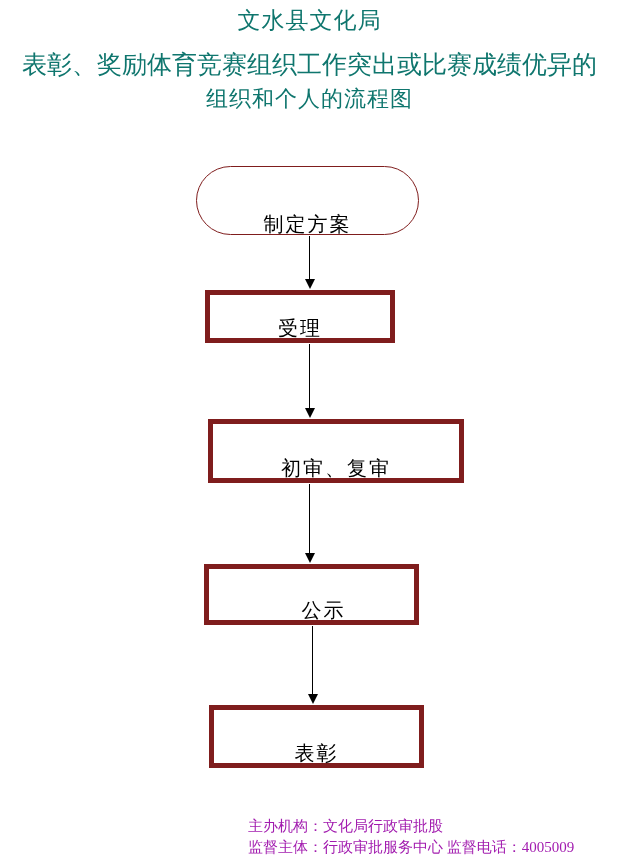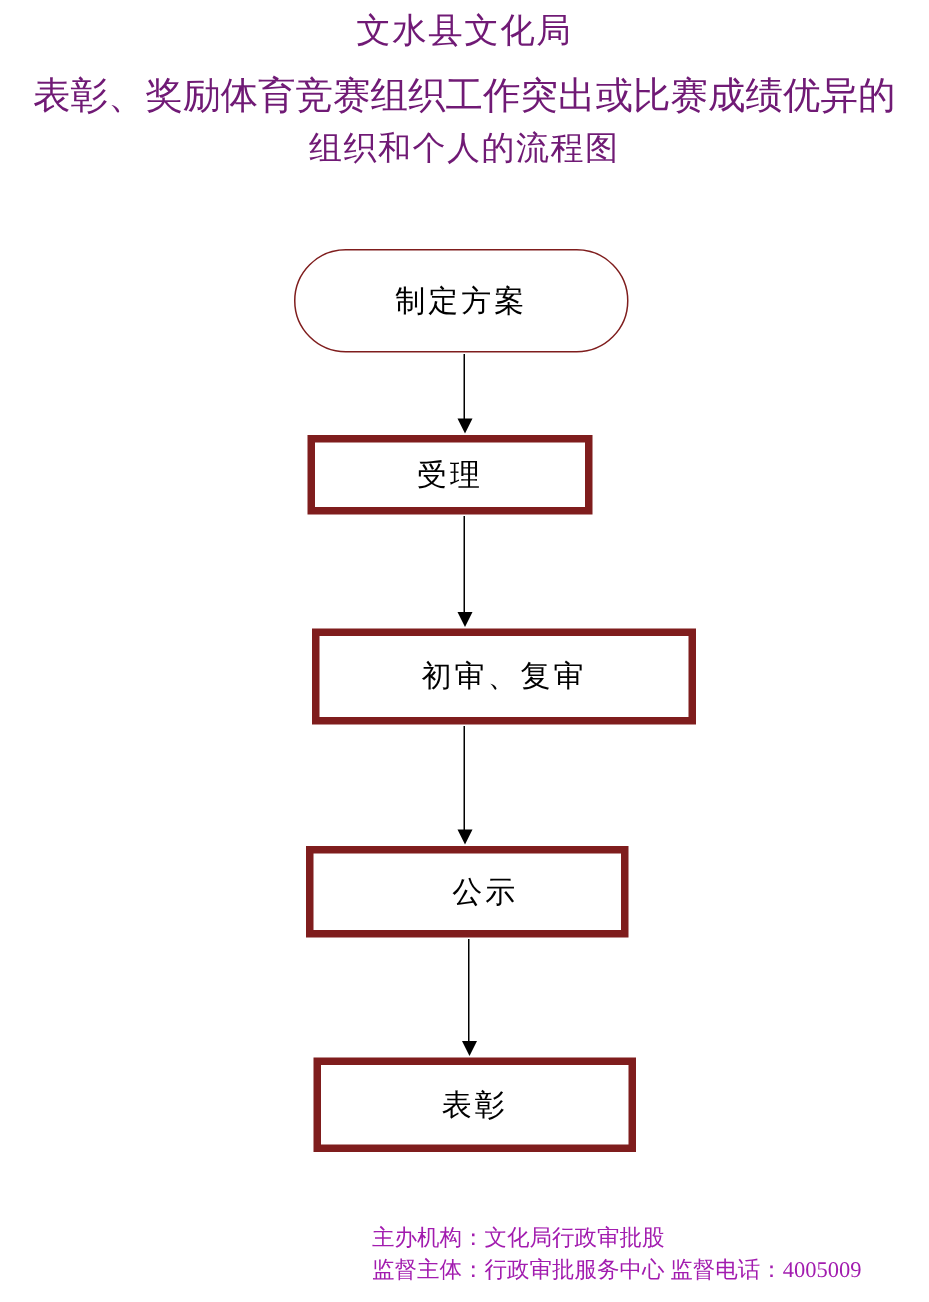--- a/index.html
+++ b/index.html
@@ -23,21 +23,21 @@
     top: 6px;
     width: 619px;
     text-align: center;
   }
   .title-line {
     display: block;
     font-size: 23px;
     line-height: 30px;
     letter-spacing: 1px;
     white-space: nowrap;
-    color: #701a75;
+    color: #0f766e;
   }
   .title-line-2 {
     font-size: 25px;
     line-height: 34px;
     letter-spacing: 0px;
     margin-top: 12px;
   }
   .title-line-3 {
     font-size: 22px;
     line-height: 34px;
@@ -51,21 +51,21 @@
     width: 619px;
     height: 630px;
   }
 
   .node {
     position: absolute;
     box-sizing: border-box;
     background: #ffffff;
     border: 5px solid #7f1d1d;
     display: flex;
-    align-items: center;
+    align-items: flex-end;
     justify-content: center;
   }
   .node-label {
     font-size: 20px;
     line-height: 1;
     letter-spacing: 2px;
     color: #000000;
     white-space: nowrap;
   }
 

